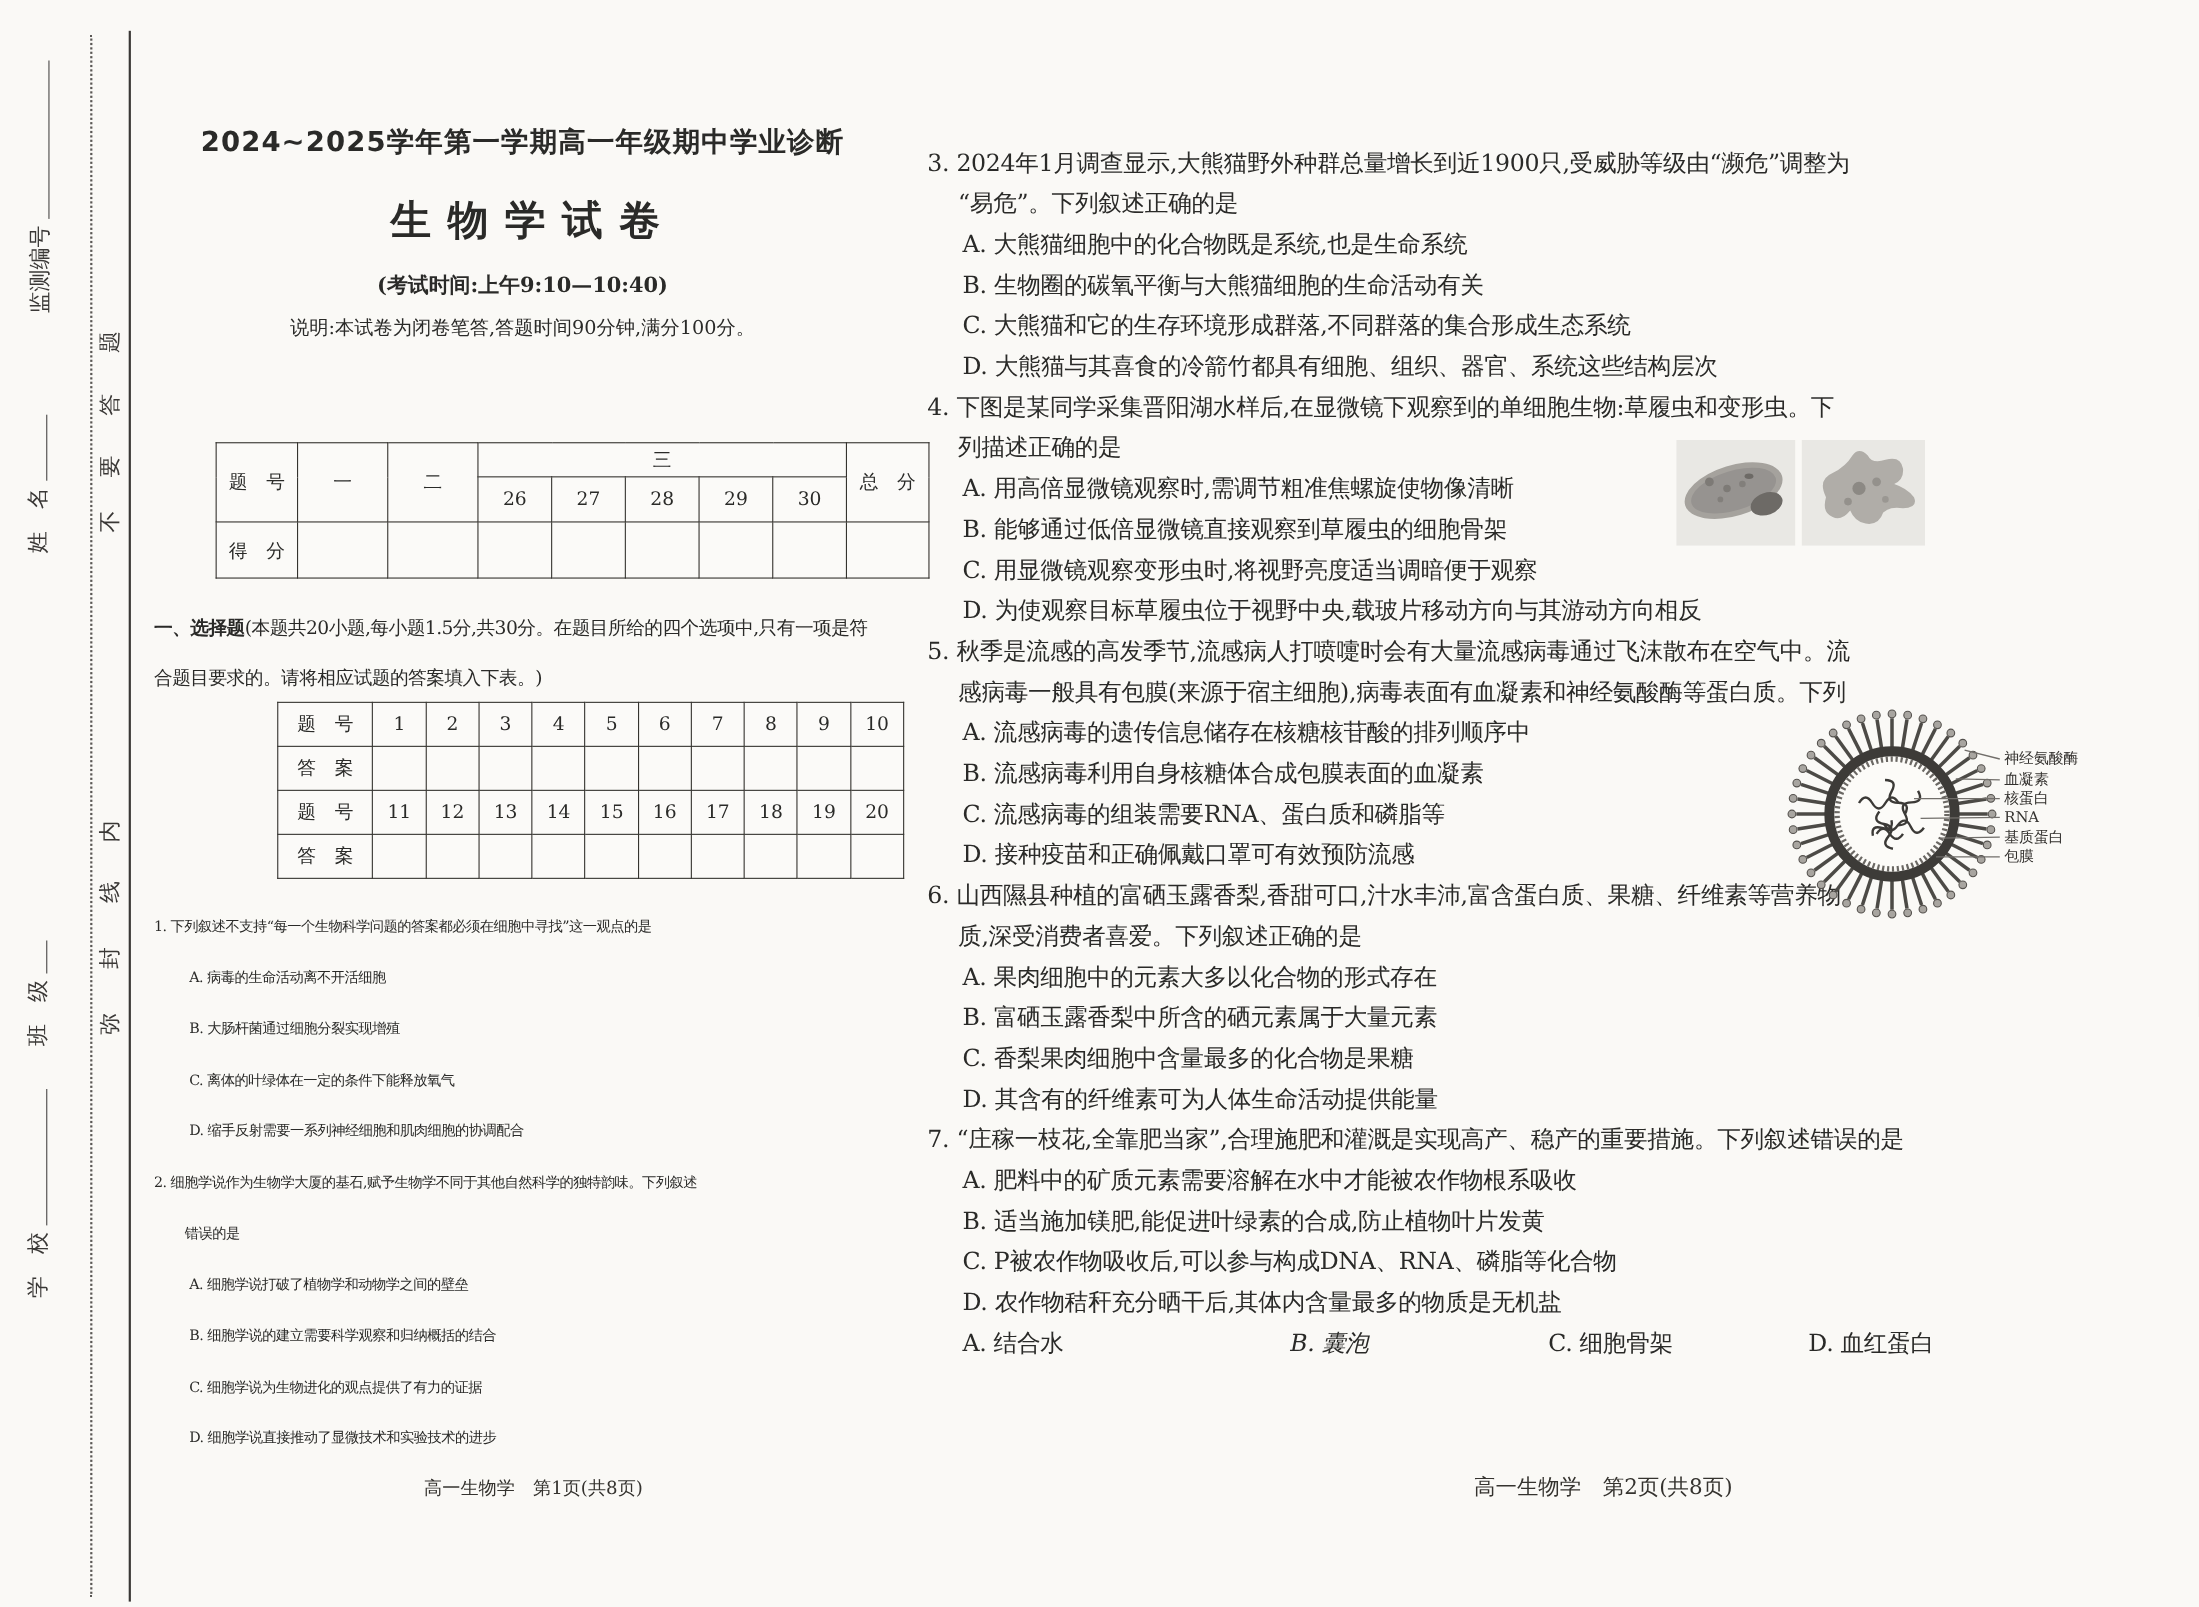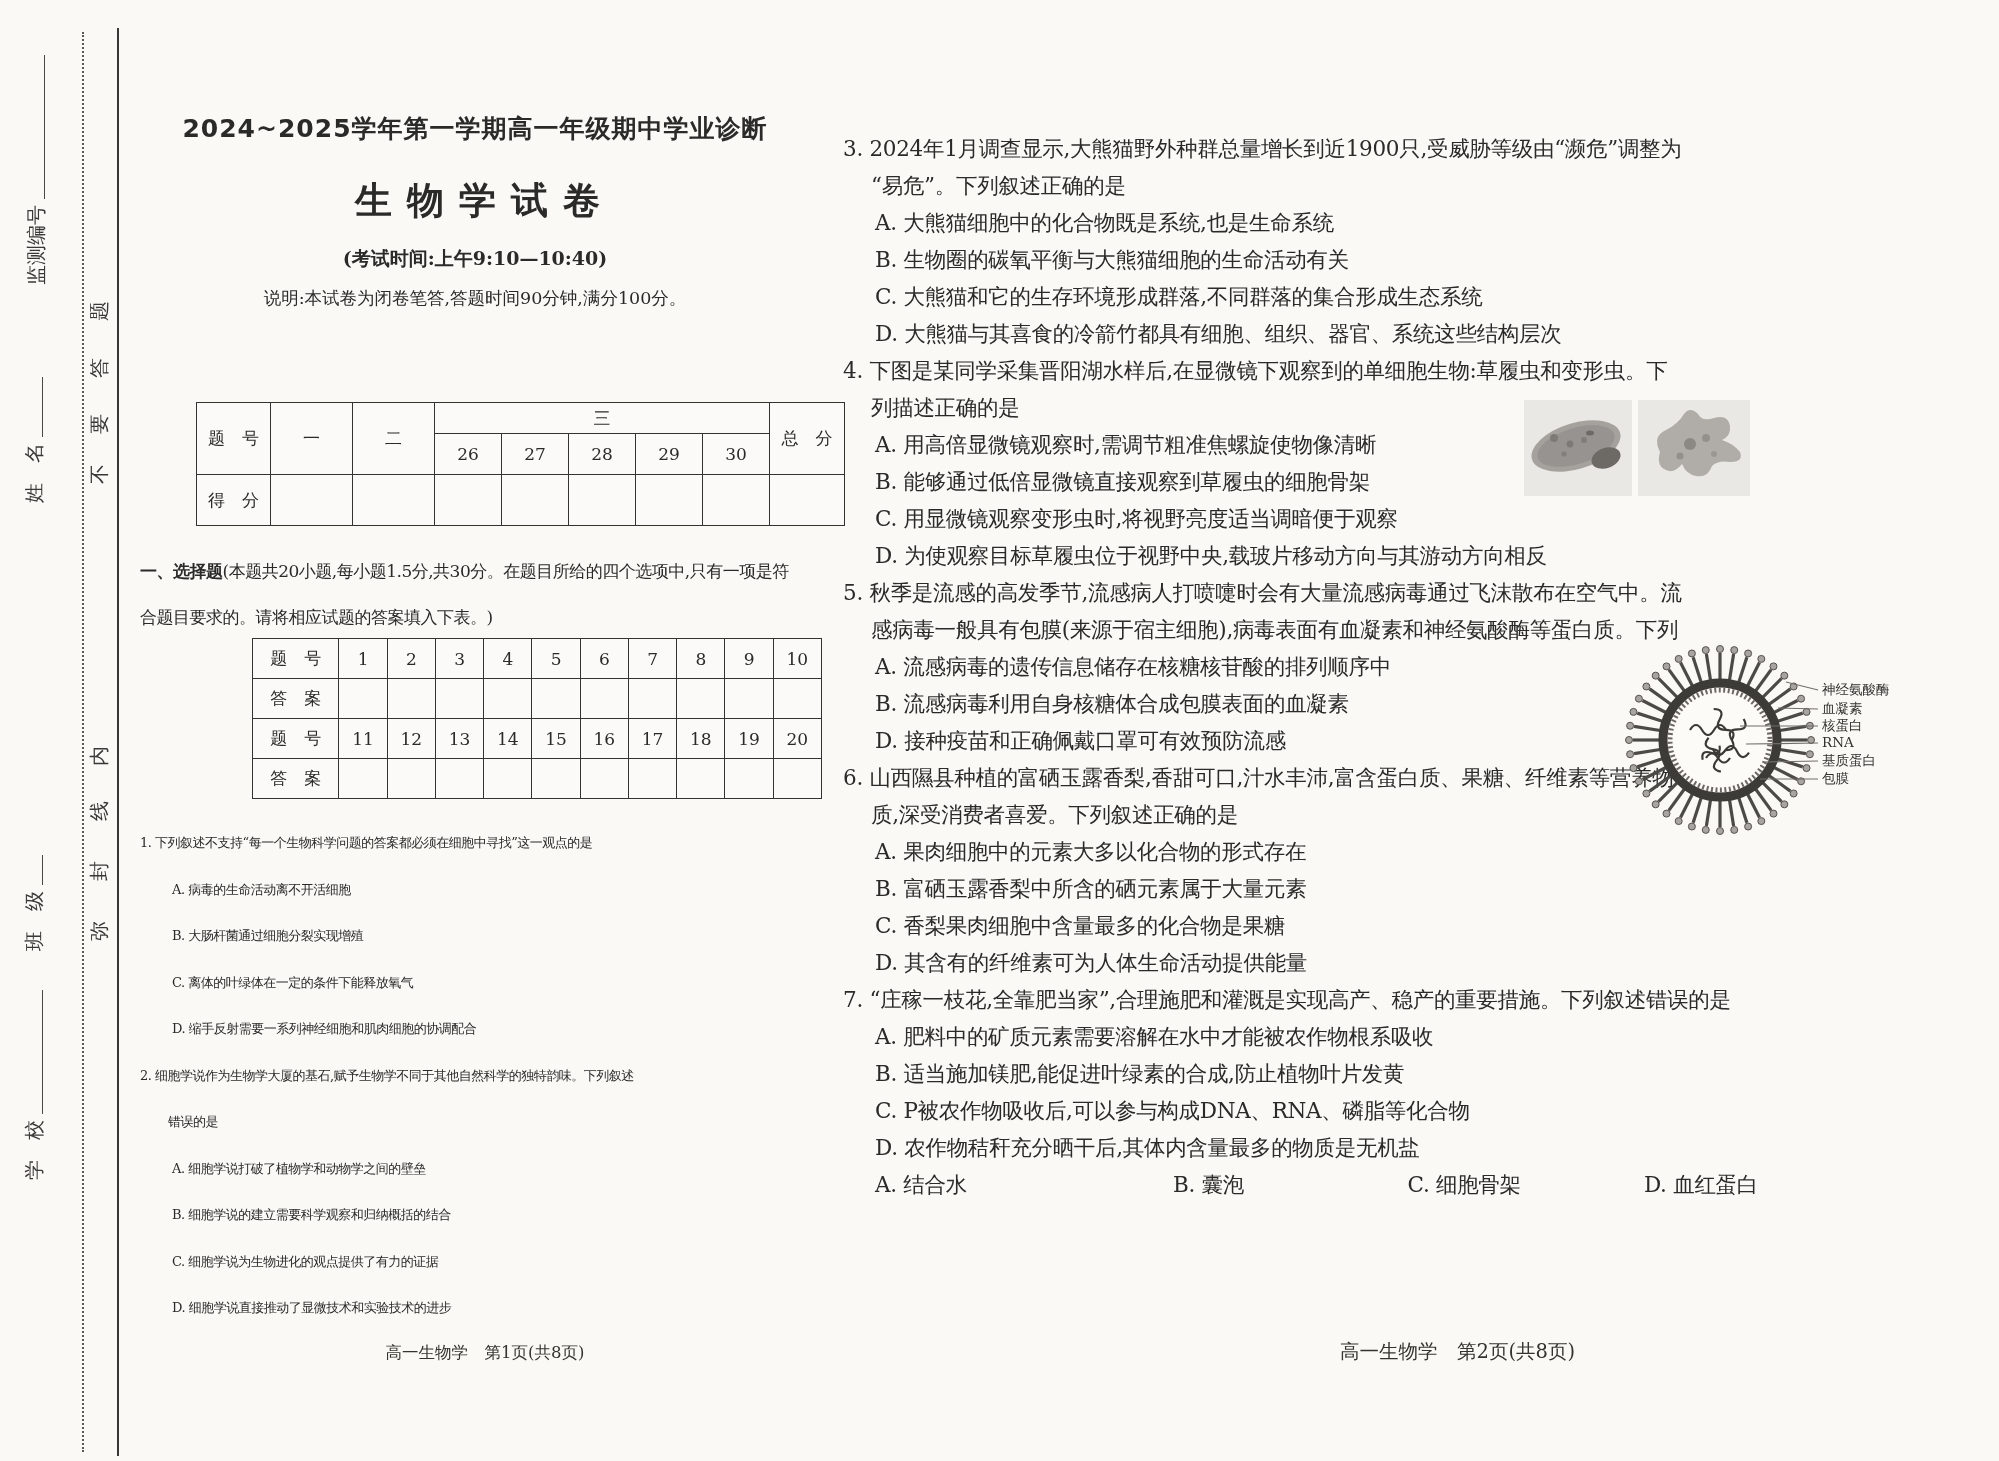--- a/index.html
+++ b/index.html
@@ -239,41 +239,42 @@
         <div class="q-line q-opt">A. 用高倍显微镜观察时,需调节粗准焦螺旋使物像清晰</div>
         <div class="q-line q-opt">B. 能够通过低倍显微镜直接观察到草履虫的细胞骨架</div>
         <div class="q-line q-opt">C. 用显微镜观察变形虫时,将视野亮度适当调暗便于观察</div>
         <div class="q-line q-opt">D. 为使观察目标草履虫位于视野中央,载玻片移动方向与其游动方向相反</div>
       </div>
       <div class="question">
         <div class="q-line">5. 秋季是流感的高发季节,流感病人打喷嚏时会有大量流感病毒通过飞沫散布在空气中。流</div>
         <div class="q-line q-cont">感病毒一般具有包膜(来源于宿主细胞),病毒表面有血凝素和神经氨酸酶等蛋白质。下列</div>
         <div class="q-line q-opt">A. 流感病毒的遗传信息储存在核糖核苷酸的排列顺序中</div>
         <div class="q-line q-opt">B. 流感病毒利用自身核糖体合成包膜表面的血凝素</div>
+        <div class="q-line q-opt">C. 流感病毒的组装需要RNA、蛋白质和磷脂等</div>
         <div class="q-line q-opt">D. 接种疫苗和正确佩戴口罩可有效预防流感</div>
       </div>
       <div class="question">
         <div class="q-line">6. 山西隰县种植的富硒玉露香梨,香甜可口,汁水丰沛,富含蛋白质、果糖、纤维素等营养物</div>
         <div class="q-line q-cont">质,深受消费者喜爱。下列叙述正确的是</div>
         <div class="q-line q-opt">A. 果肉细胞中的元素大多以化合物的形式存在</div>
         <div class="q-line q-opt">B. 富硒玉露香梨中所含的硒元素属于大量元素</div>
         <div class="q-line q-opt">C. 香梨果肉细胞中含量最多的化合物是果糖</div>
         <div class="q-line q-opt">D. 其含有的纤维素可为人体生命活动提供能量</div>
       </div>
       <div class="question">
         <div class="q-line">7. “庄稼一枝花,全靠肥当家”,合理施肥和灌溉是实现高产、稳产的重要措施。下列叙述错误的是</div>
         <div class="q-line q-opt">A. 肥料中的矿质元素需要溶解在水中才能被农作物根系吸收</div>
         <div class="q-line q-opt">B. 适当施加镁肥,能促进叶绿素的合成,防止植物叶片发黄</div>
         <div class="q-line q-opt">C. P被农作物吸收后,可以参与构成DNA、RNA、磷脂等化合物</div>
         <div class="q-line q-opt">D. 农作物秸秆充分晒干后,其体内含量最多的物质是无机盐</div>
       </div>
       <div class="question">
         <div class="q-line q-optrow">
           <span style="width: 305px;">A. 结合水</span>
-          <span style="width: 240px;">B. 囊泡</span>
+          <span style="width: 240px; font-style: italic;">B. 囊泡</span>
           <span style="width: 242px;">C. 细胞骨架</span>
           <span>D. 血红蛋白</span>
         </div>
       </div>
     </div>
   <div class="footer" id="p2-footer">高一生物学　第2页(共8页)</div>
 
   <div id="organisms">
     <svg width="108" height="96" viewBox="0 0 108 96">
       <ellipse cx="52" cy="46" rx="46" ry="23" transform="rotate(-17 52 46)" fill="#a5a29d"></ellipse>

